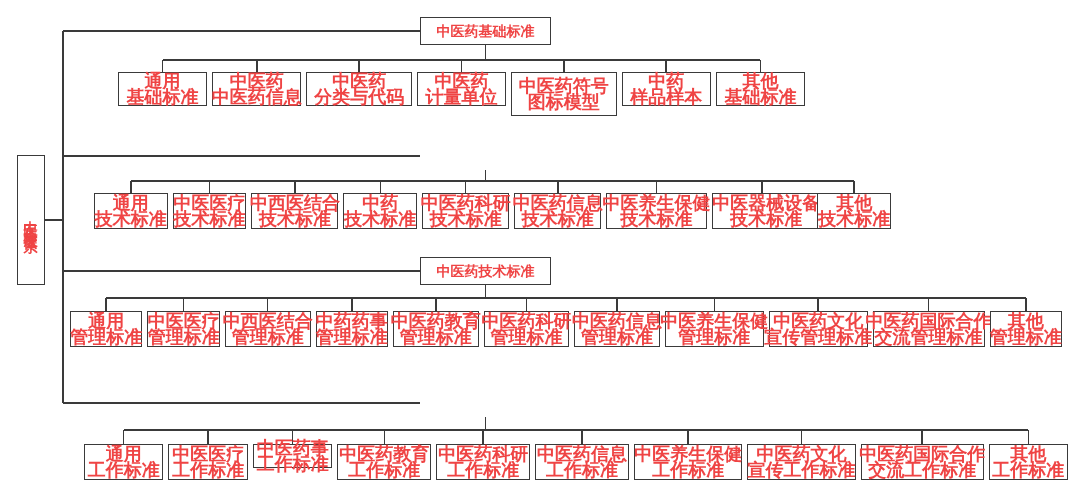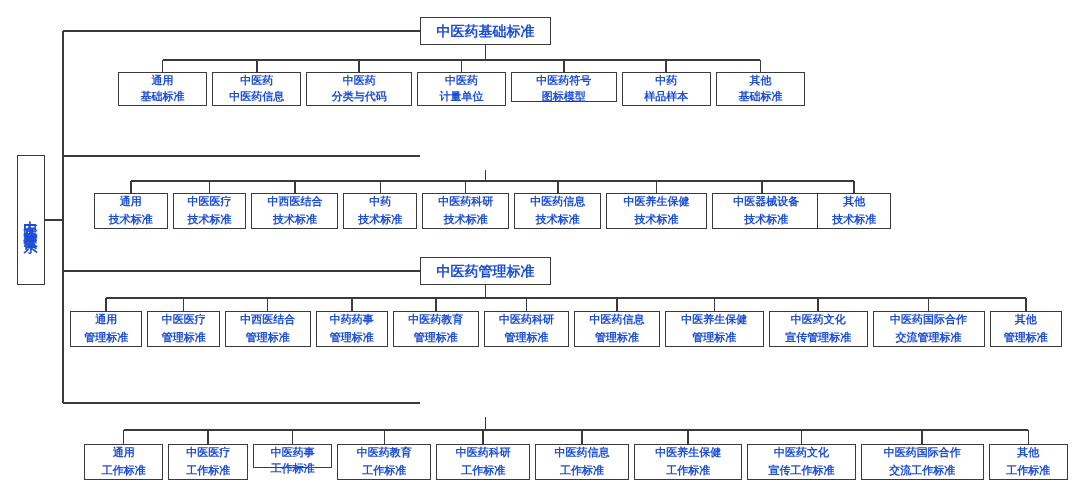--- a/index.html
+++ b/index.html
@@ -8,30 +8,30 @@
     width:1080px;height:497px;
     background:#ffffff;
     font-family:"DejaVu Sans","Liberation Sans",sans-serif;
     overflow:hidden;
   }
   .node{
     position:absolute;
     box-sizing:border-box;
     border:1.5px solid #3a3a3a;
     background:#ffffff;
-    color:#1d4ed8;
+    color:#ef4444;
     display:flex;
     flex-direction:column;
     align-items:center;
     justify-content:center;
     text-align:center;
     font-weight:600;
   }
   .header-node{font-size:14px;line-height:16px;white-space:nowrap;}
-  .child-node{font-size:11px;line-height:16px;justify-content:space-between;}
+  .child-node{font-size:18px;line-height:16px;}
   .child-node div{white-space:nowrap;}
   .root-node{
     writing-mode:vertical-rl;
     text-orientation:upright;
     font-size:14px;
     letter-spacing:3px;
     line-height:1;
   }
   #connector-layer{
     position:absolute;left:0;top:0;width:1080px;height:497px;
@@ -110,21 +110,21 @@
       <div>中医药信息</div>
     </div>
     <div class="node child-node" style="left: 306.444px; top: 72px; width: 105.444px; height: 34px;">
       <div>中医药</div>
       <div>分类与代码</div>
     </div>
     <div class="node child-node" style="left: 416.889px; top: 72px; width: 89.2222px; height: 34px;">
       <div>中医药</div>
       <div>计量单位</div>
     </div>
-    <div class="node child-node" style="left: 511.111px; top: 72px; width: 105.444px; height: 30px;">
+    <div class="node child-node" style="left: 511.111px; top: 72px; width: 105.444px; height: 44px;">
       <div>中医药符号</div>
       <div>图标模型</div>
     </div>
     <div class="node child-node" style="left: 621.556px; top: 72px; width: 89.2222px; height: 34px;">
       <div>中药</div>
       <div>样品样本</div>
     </div>
     <div class="node child-node" style="left: 715.778px; top: 72px; width: 89.2222px; height: 34px;">
       <div>其他</div>
       <div>基础标准</div>
@@ -158,21 +158,21 @@
       <div>技术标准</div>
     </div>
     <div class="node child-node" style="left: 711.823px; top: 193px; width: 109px; height: 36px;">
       <div>中医器械设备</div>
       <div>技术标准</div>
     </div>
     <div class="node child-node" style="left: 817.31px; top: 193px; width: 73.6903px; height: 36px;">
       <div>其他</div>
       <div>技术标准</div>
     </div>
-    <div class="node header-node" style="left: 420px; top: 257px; width: 131px; height: 28px;">中医药管理标准</div>
+    <div class="node header-node" style="left: 420px; top: 257px; width: 131px; height: 28px;">中医药技术标准</div>
     <div class="node child-node" style="left: 70px; top: 311px; width: 72.4615px; height: 36px;">
       <div>通用</div>
       <div>管理标准</div>
     </div>
     <div class="node child-node" style="left: 147.462px; top: 311px; width: 72.4615px; height: 36px;">
       <div>中医医疗</div>
       <div>管理标准</div>
     </div>
     <div class="node child-node" style="left: 224.923px; top: 311px; width: 85.6364px; height: 36px;">
       <div>中西医结合</div>

